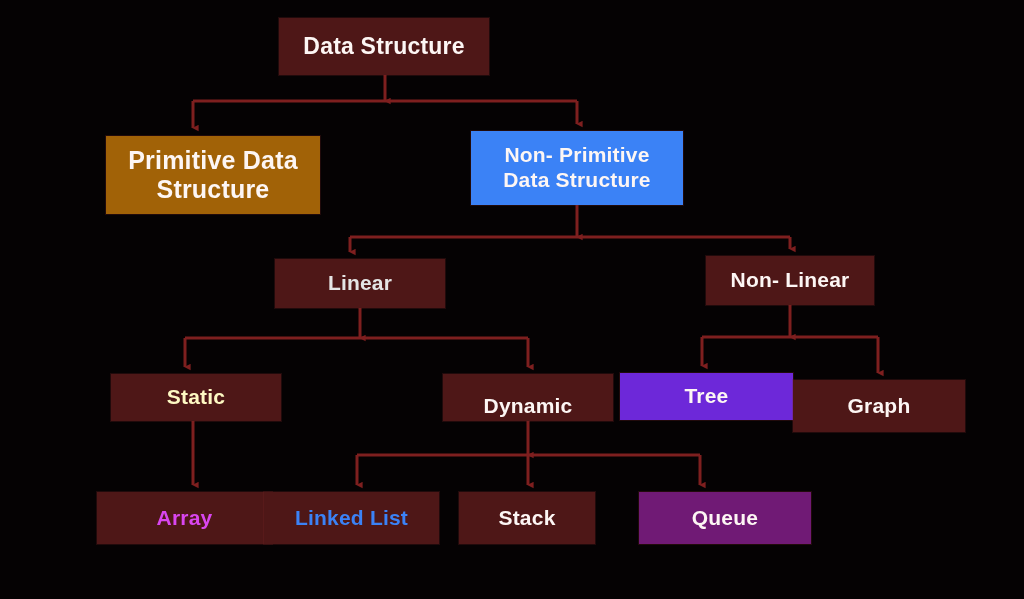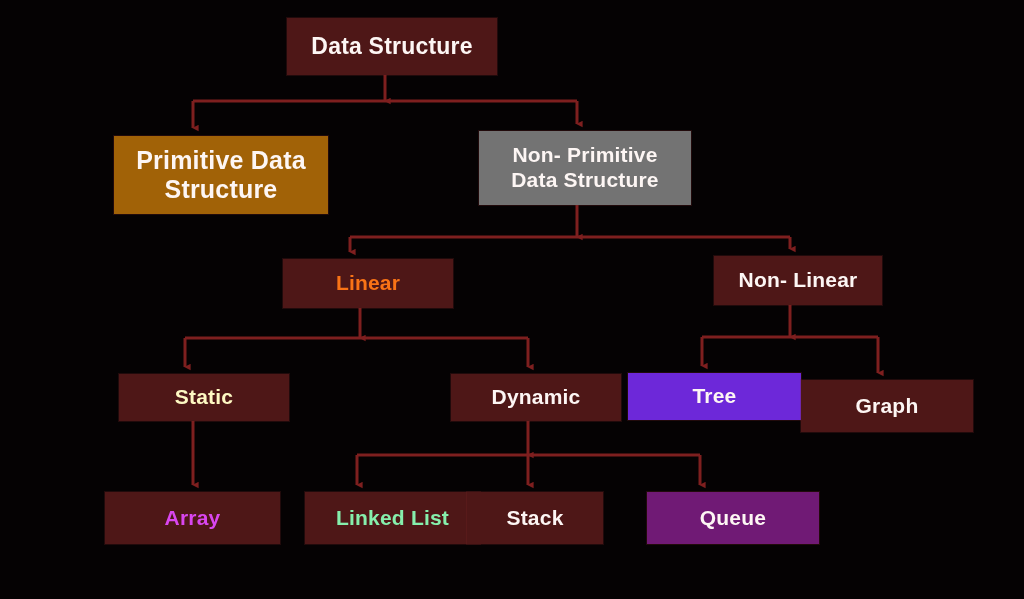--- a/index.html
+++ b/index.html
@@ -31,21 +31,20 @@
     display: flex;
     align-items: center;
     justify-content: center;
     text-align: center;
     font-weight: bold;
     letter-spacing: 0.2px;
     line-height: 1.18;
     z-index: 2;
     padding: 2px 2px;
     box-shadow: 0 0 0 1px rgba(120,35,35,0.25);
-    margin-left: 8px;
   }
   .node span { display: block; white-space: pre-line; }
 </style>
 </head>
 <body>
 
 <div id="canvas" style="background: rgb(5, 2, 3);">
 
   <svg id="edges" viewBox="0 0 1024 599">
     <defs>
@@ -80,46 +79,46 @@
   </svg>
 
   <div id="node-layer">
       <div class="node" style="left: 279px; top: 18px; width: 210px; height: 57px; font-size: 23px; background: rgb(78, 23, 23); color: rgb(253, 246, 244);">
         <span>Data Structure</span>
       </div>
       <div class="node" style="left: 106px; top: 136px; width: 214px; height: 78px; font-size: 25px; background: #a16207; color: rgb(253, 246, 244);">
         <span>Primitive Data
 Structure</span>
       </div>
-      <div class="node" style="left: 471px; top: 131px; width: 212px; height: 74px; font-size: 21px; background: #737373; color: rgb(253, 246, 244);">
+      <div class="node" style="left: 471px; top: 131px; width: 212px; height: 74px; font-size: 21px; background: #3b82f6; color: rgb(253, 246, 244);">
         <span>Non- Primitive
 Data Structure</span>
       </div>
-      <div class="node" style="left: 275px; top: 259px; width: 170px; height: 49px; font-size: 21px; background: rgb(78, 23, 23); color: #f97316;">
+      <div class="node" style="left: 275px; top: 259px; width: 170px; height: 49px; font-size: 21px; background: rgb(78, 23, 23); color: #e5e5e5;">
         <span>Linear</span>
       </div>
       <div class="node" style="left: 706px; top: 256px; width: 168px; height: 49px; font-size: 21px; background: rgb(78, 23, 23); color: rgb(253, 246, 244); justify-content: center;">
         <span>Non- Linear</span>
       </div>
       <div class="node" style="left: 111px; top: 374px; width: 170px; height: 47px; font-size: 21px; background: rgb(78, 23, 23); color: #fef9c3;">
         <span>Static</span>
       </div>
-      <div class="node" style="left: 443px; top: 374px; width: 170px; height: 47px; font-size: 21px; background: rgb(78, 23, 23); color: rgb(253, 246, 244);">
+      <div class="node" style="left: 443px; top: 374px; width: 170px; height: 47px; font-size: 21px; background: rgb(78, 23, 23); color: rgb(253, 246, 244); align-items: flex-end;">
         <span>Dynamic</span>
       </div>
       <div class="node" style="left: 620px; top: 373px; width: 173px; height: 47px; font-size: 21px; background: #6d28d9; color: rgb(253, 246, 244);">
         <span>Tree</span>
       </div>
       <div class="node" style="left: 793px; top: 380px; width: 172px; height: 52px; font-size: 21px; background: rgb(78, 23, 23); color: rgb(253, 246, 244);">
         <span>Graph</span>
       </div>
       <div class="node" style="left: 97px; top: 492px; width: 175px; height: 52px; font-size: 21px; background: rgb(78, 23, 23); color: #d946ef;">
         <span>Array</span>
       </div>
-      <div class="node" style="left: 297px; top: 492px; width: 175px; height: 52px; font-size: 21px; background: rgb(78, 23, 23); color: #86efac;">
+      <div class="node" style="left: 264px; top: 492px; width: 175px; height: 52px; font-size: 21px; background: rgb(78, 23, 23); color: #3b82f6;">
         <span>Linked List</span>
       </div>
       <div class="node" style="left: 459px; top: 492px; width: 136px; height: 52px; font-size: 21px; background: rgb(78, 23, 23); color: rgb(253, 246, 244);">
         <span>Stack</span>
       </div>
       <div class="node" style="left: 639px; top: 492px; width: 172px; height: 52px; font-size: 21px; background: #701a75; color: rgb(253, 246, 244);">
         <span>Queue</span>
       </div>
     </div>
 

